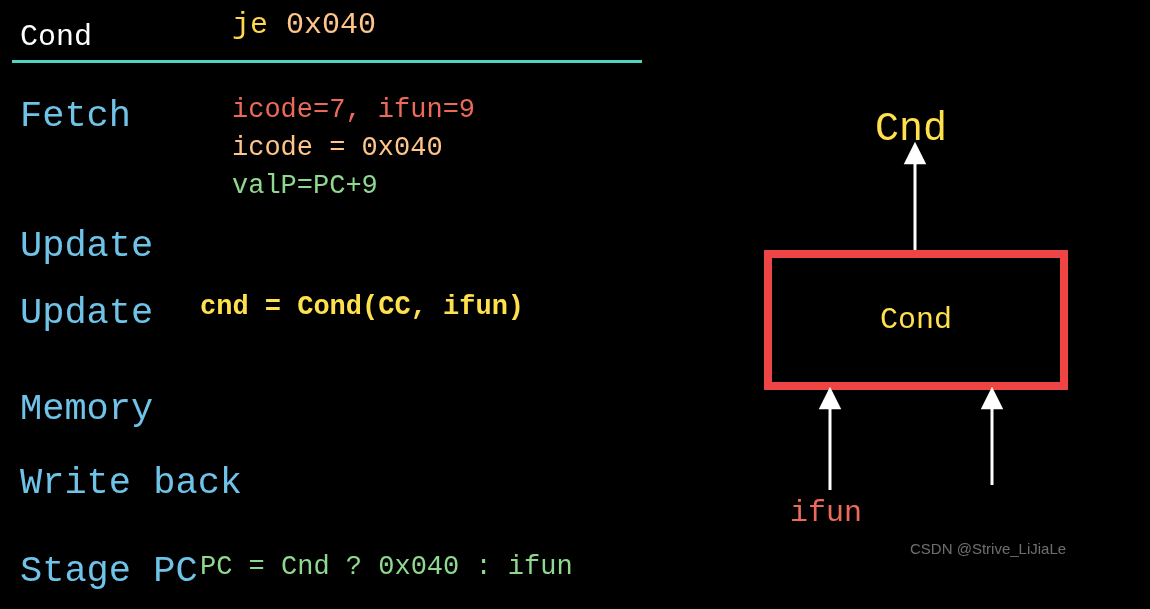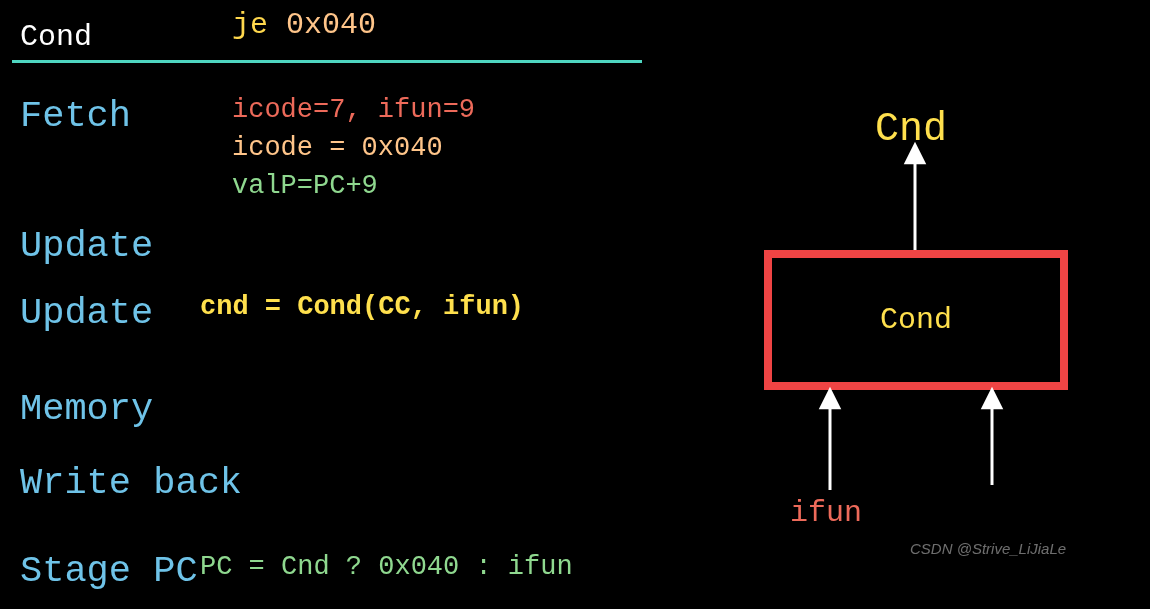--- a/index.html
+++ b/index.html
@@ -90,21 +90,20 @@
     align-items: center;
     justify-content: center;
   }
   .watermark {
     position: absolute;
     left: 170px;
     top: 450px;
     color: rgba(200,200,200,0.55);
     font-family: Arial, sans-serif;
     font-size: 15px;
-    font-style: italic;
   }
   svg.arrow {
     position: absolute;
     overflow: visible;
   }
 </style>
 </head>
 <body>
 
 <div class="stage-header" style="position:absolute; left:20px; top:20px;">Cond</div>

